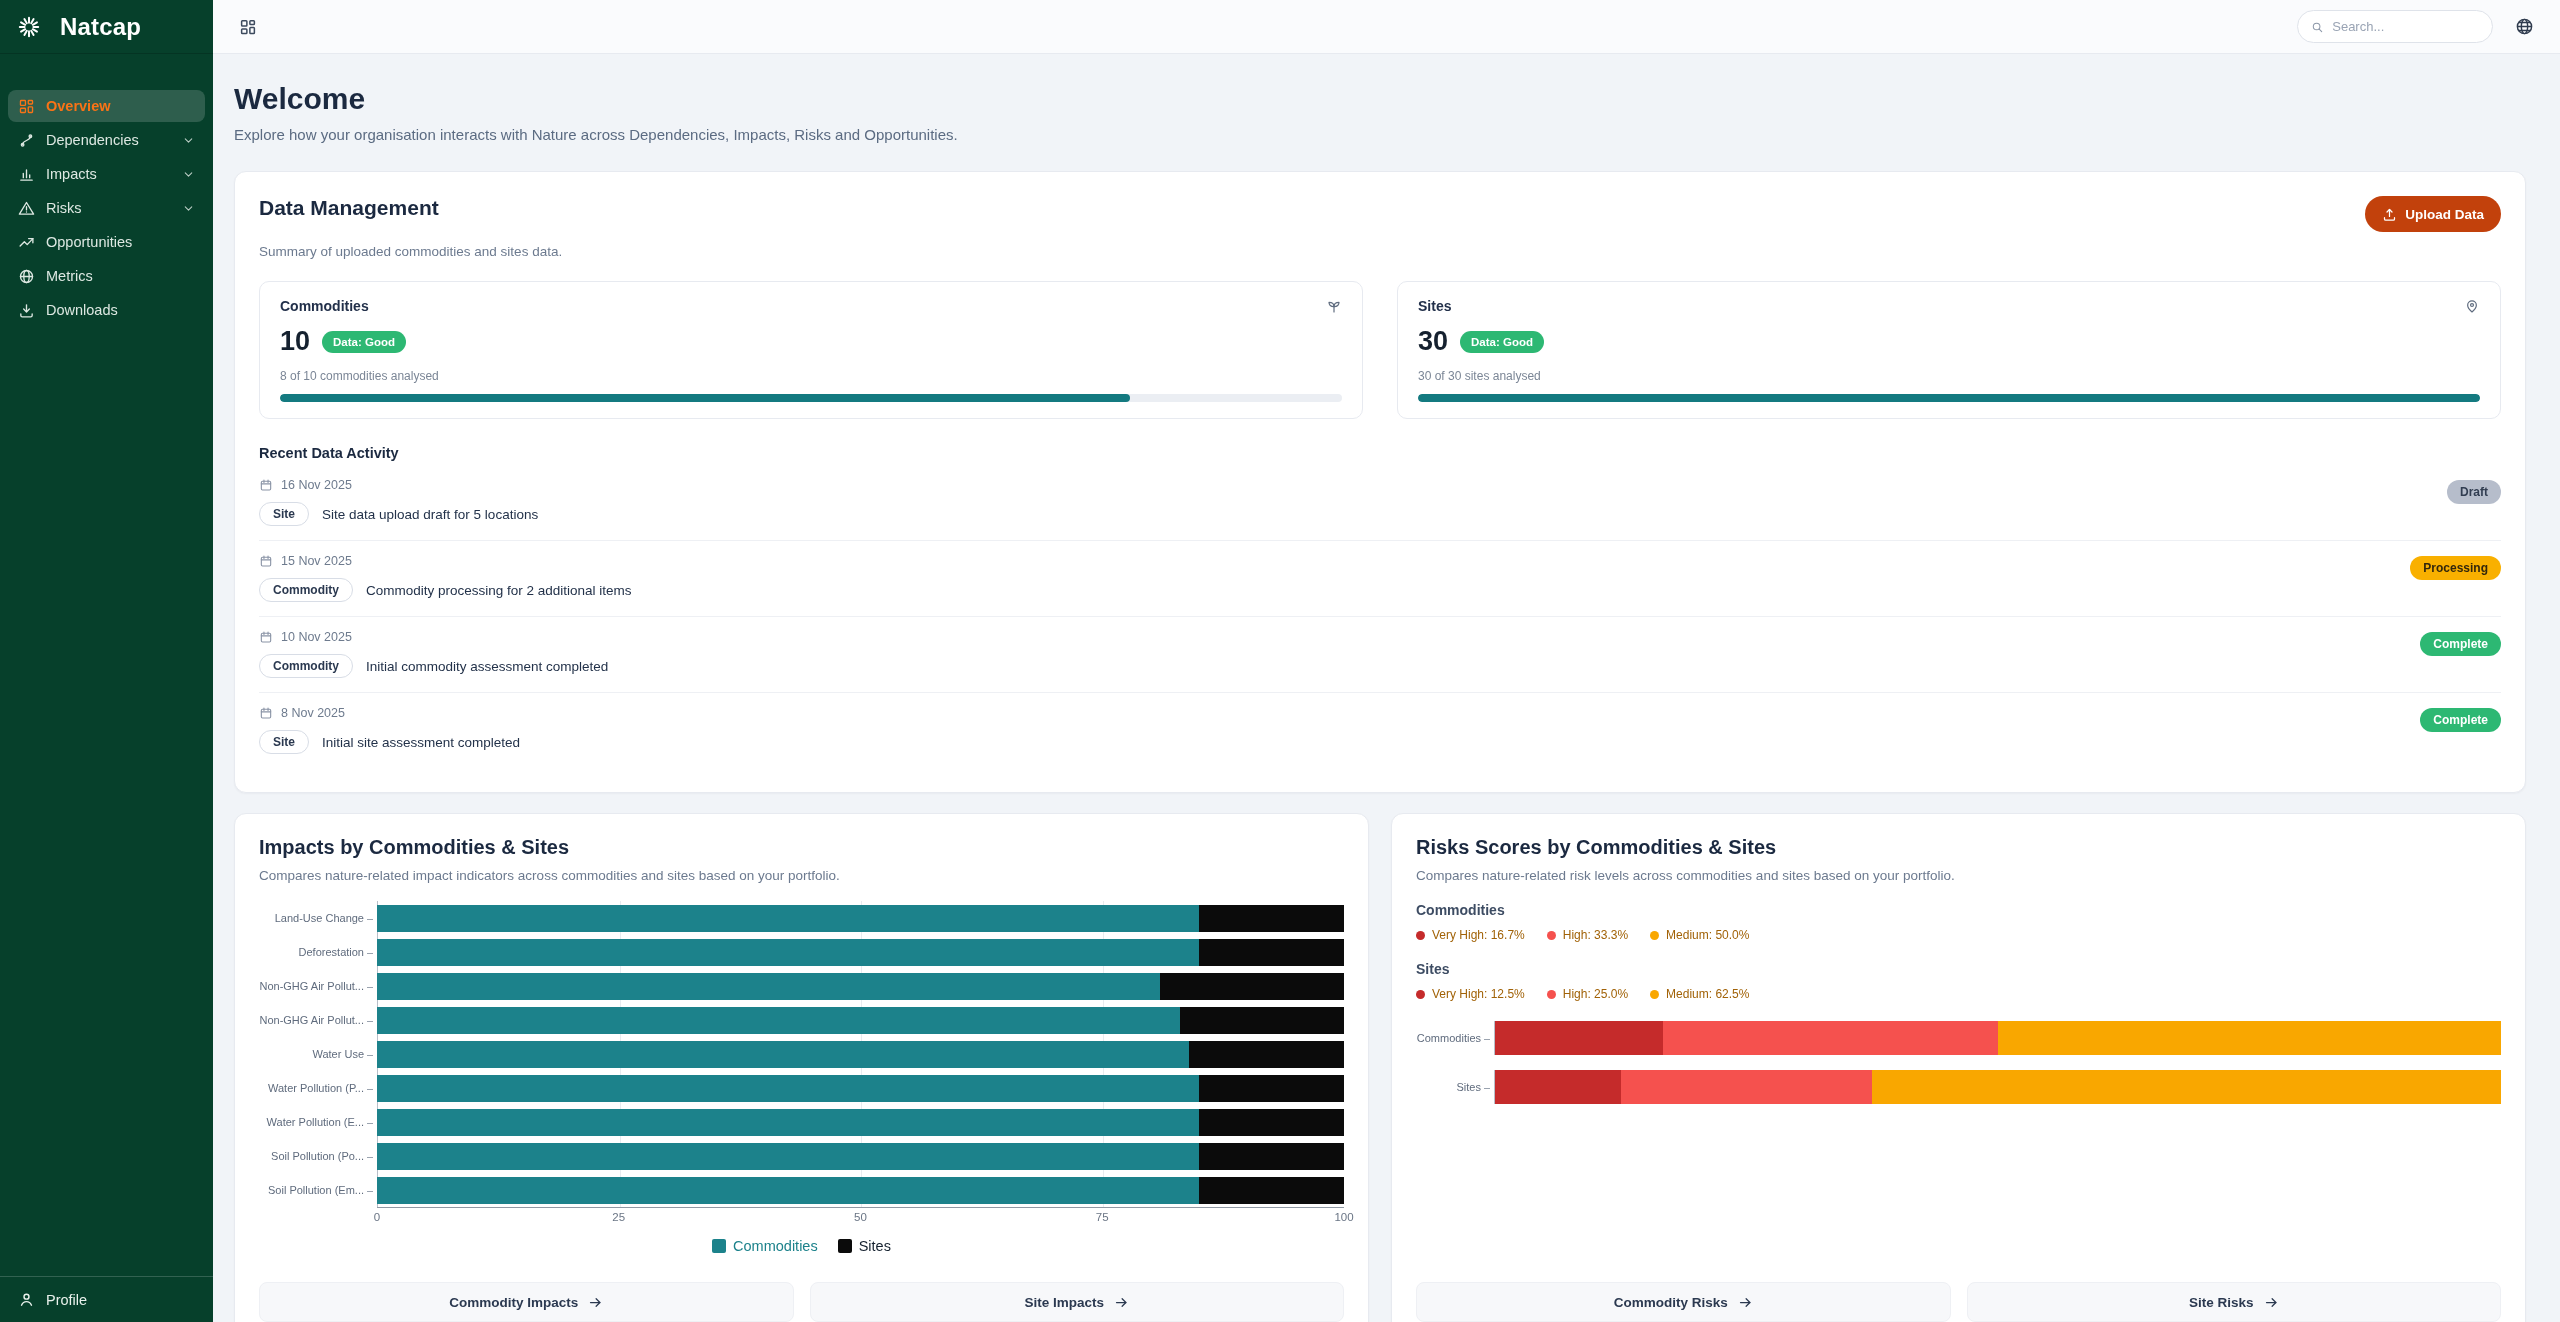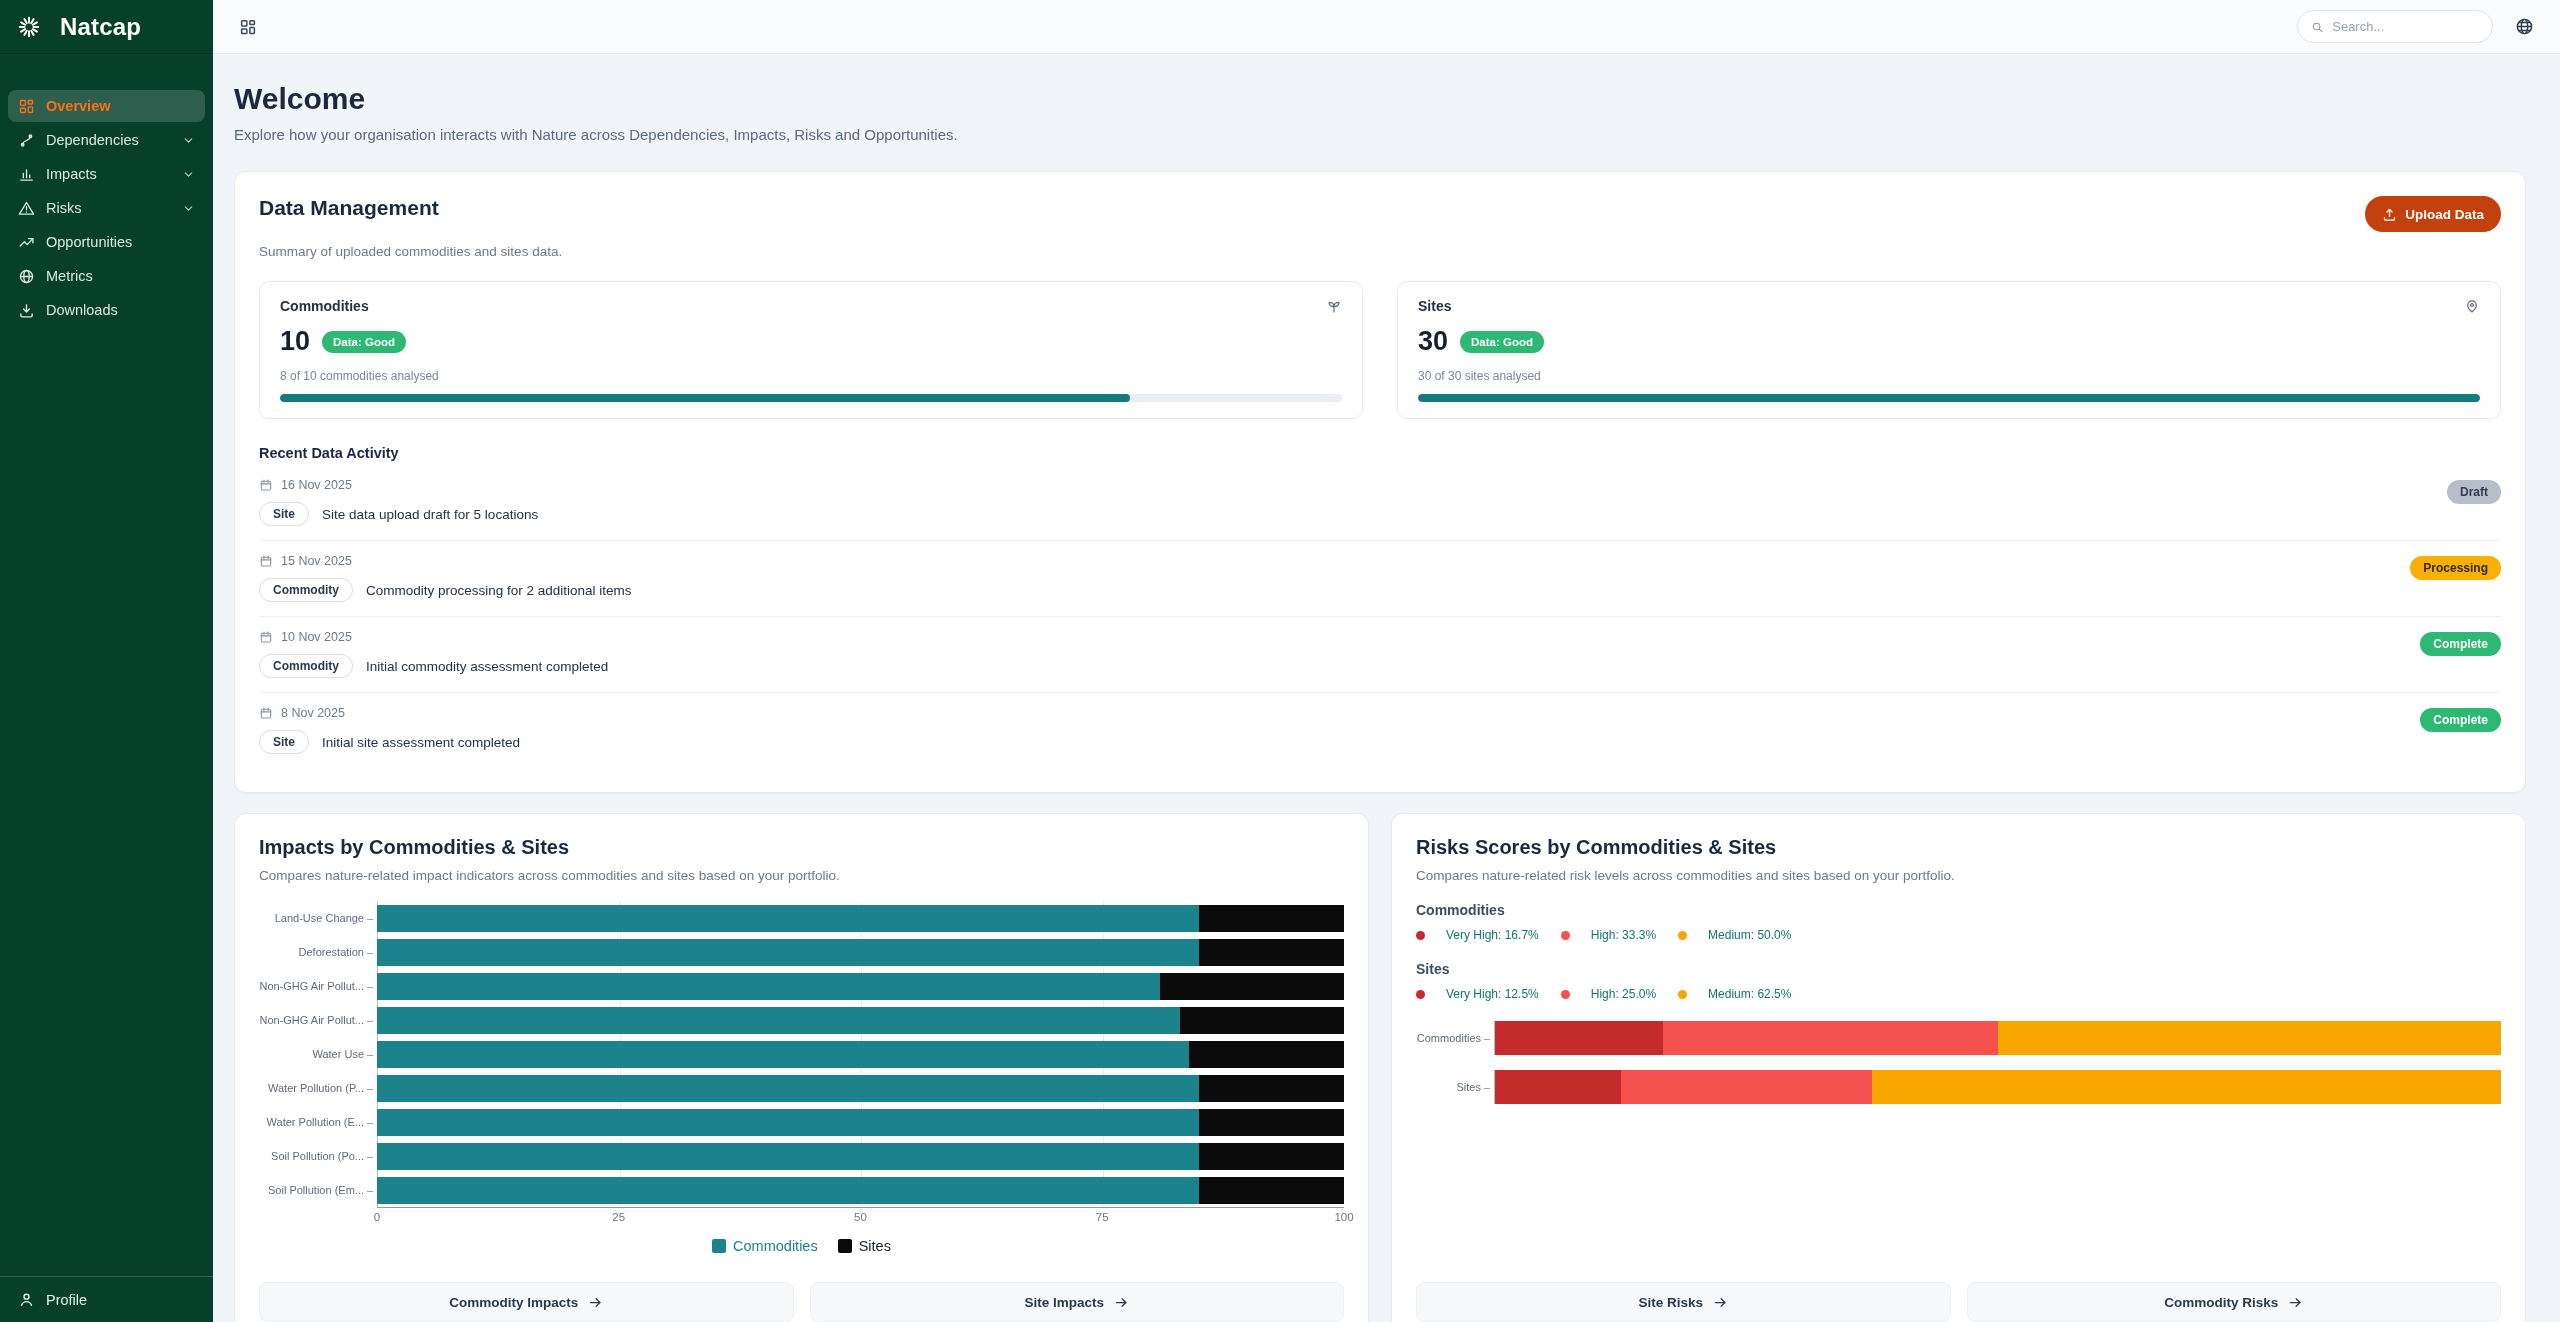--- a/index.html
+++ b/index.html
@@ -133,21 +133,21 @@
   .imp-bar { display:flex; height:27px; }
   .imp-seg { height:100%; }
   .imp-axis { position:relative; height:18px; font-size:11.5px; color:#6A7585; }
   .imp-axis span { position:absolute; transform:translateX(-50%); top:3px; }
   .imp-legend { display:flex; justify-content:center; gap:20px; margin-top:12px; align-items:center; }
   .legend-item { display:flex; align-items:center; gap:7px; font-size:14.5px; cursor:pointer; }
   .legend-swatch { width:14px; height:14px; border-radius:2px; }
   
   .risk-group-label { font-size:14px; font-weight:600; color:#3D4C63; margin-top:19px; }
   .risk-legend { display:flex; gap:22px; margin-top:10px; }
-  .risk-legend-item { display:flex; align-items:center; gap:21px; font-size:12px; color:#0f766e; }
+  .risk-legend-item { display:flex; align-items:center; gap:7px; font-size:12px; color:#a16207; }
   .risk-dot { width:9px; height:9px; border-radius:50%; }
   .risk-chart { margin-top:20px; }
   .risk-row { display:flex; align-items:center; margin-bottom:15px; }
   .risk-label { width:78px; min-width:78px; text-align:right; font-size:11px; color:#5F6B7D; padding-right:4px; white-space:nowrap; }
   .risk-label::after { content:""; display:inline-block; width:6px; height:1px; background:#9AA3AF; vertical-align:middle; margin-left:3px; }
   .risk-track { flex:1; display:flex; height:34px; border-left:1px solid #B8BFC9; }
   .risk-seg { height:100%; }
   
   .chart-footer { display:grid; grid-template-columns:1fr 1fr; gap:16px; margin-top:auto; }
   .ghost-btn {
@@ -668,30 +668,30 @@
               <div class="risk-label">Sites</div>
               <div class="risk-track">
                 <div class="risk-seg" style="width:12.5%;background:#C52B2B;"></div>
                 <div class="risk-seg" style="width:25%;background:#F5514E;"></div>
                 <div class="risk-seg" style="width:62.5%;background:#F9A700;"></div>
               </div>
             </div>
           </div>
         <div class="chart-footer">
           <button class="ghost-btn">
-            <span>Site Risks</span>
+            <span>Commodity Risks</span>
             <span class="icon">
               <svg viewBox="0 0 24 24" fill="none" stroke="currentColor" stroke-width="2" stroke-linecap="round" stroke-linejoin="round">
                   <path d="M4 12h15"></path>
                   <path d="M13 6l6 6-6 6"></path>
                 </svg>
             </span>
           </button>
           <button class="ghost-btn">
-            <span>Commodity Risks</span>
+            <span>Site Risks</span>
             <span class="icon">
               <svg viewBox="0 0 24 24" fill="none" stroke="currentColor" stroke-width="2" stroke-linecap="round" stroke-linejoin="round">
                   <path d="M4 12h15"></path>
                   <path d="M13 6l6 6-6 6"></path>
                 </svg>
             </span>
           </button>
         </div>
       </section>
     </div>

